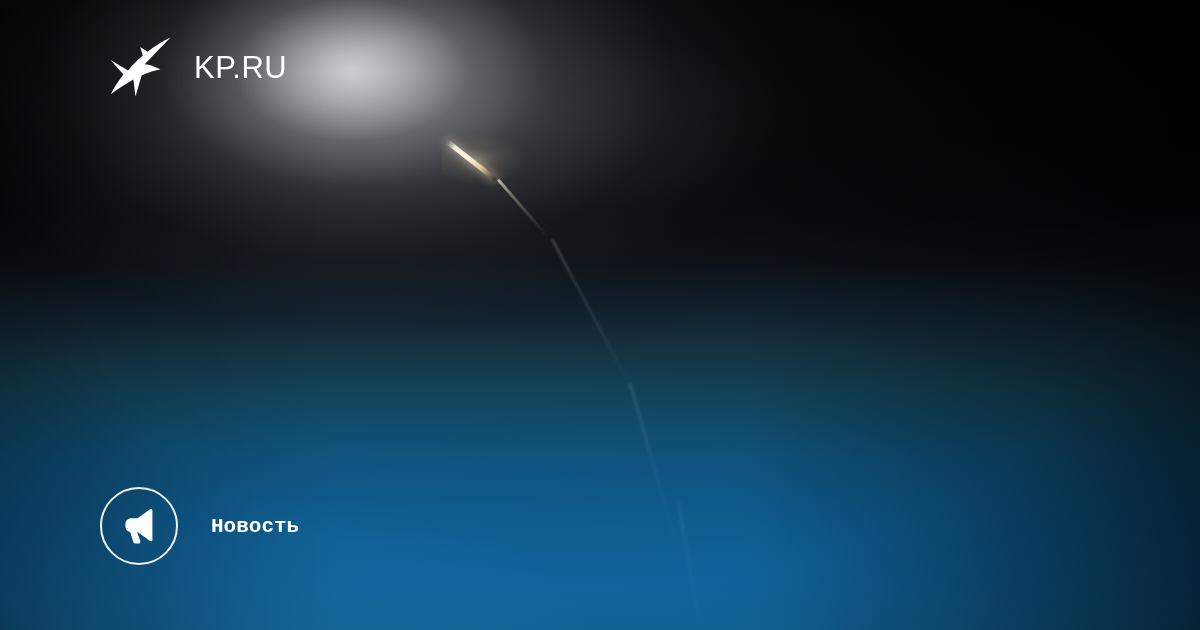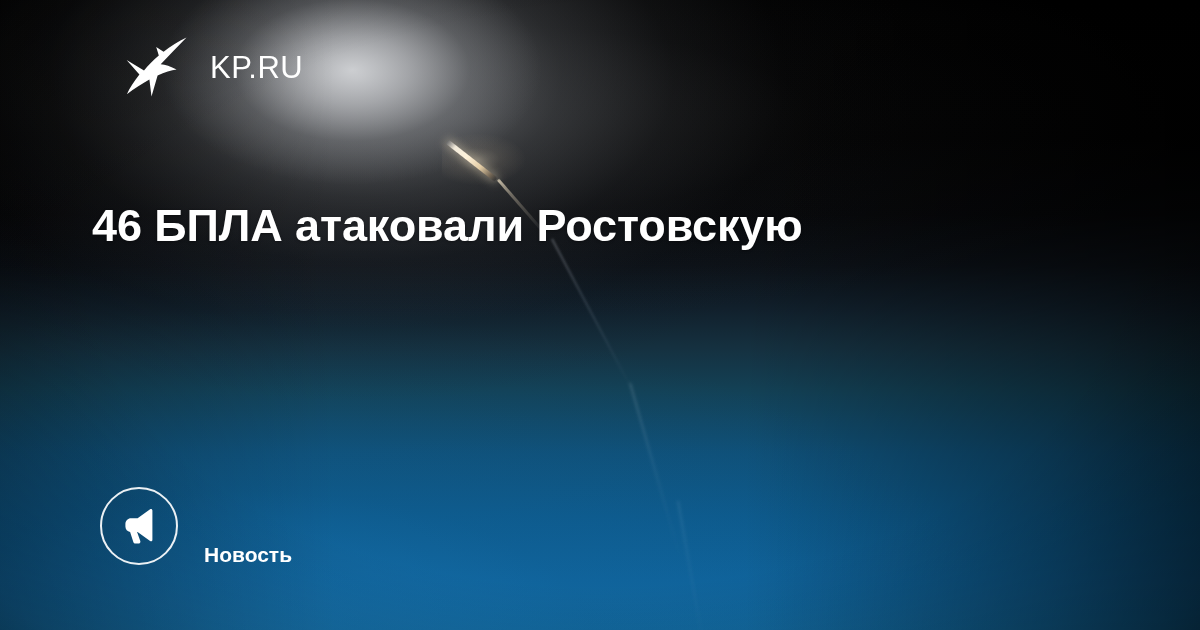--- a/index.html
+++ b/index.html
@@ -209,21 +209,21 @@
       rgba(170,198,218,0.14) 0%,
       rgba(150,182,206,0.07) 50%,
       rgba(140,175,200,0.00) 100%
     );
     filter: blur(1.8px);
   }
 
   
   .brand {
     position: absolute;
-    left: 120px;
+    left: 104px;
     top: 36px;
     display: flex;
     align-items: center;
     gap: 22px;
     z-index: 6;
   }
   .brand-logo {
     width: 68px;
     height: 62px;
     display: block;
@@ -253,23 +253,24 @@
     text-shadow: 0 1px 3px rgba(0,0,0,0.35);
   }
   .headline .ln { display: block; }
 
   
   .badge {
     position: absolute;
     left: 100px;
     top: 487px;
     display: flex;
-    align-items: flex-end;
-    gap: 26px;
+    align-items: center;
+    gap: 33px;
     z-index: 6;
+    font-family: Liberation Mono, monospace;
   }
   .badge-circle {
     width: 78px;
     height: 78px;
     border: 2px solid rgba(255,255,255,0.92);
     border-radius: 50%;
     display: flex;
     align-items: center;
     justify-content: center;
     box-sizing: border-box;
@@ -311,21 +312,20 @@
   </div>
 
   <div class="brand">
     <svg class="brand-logo" viewBox="0 0 68 62" aria-hidden="true">
       <path fill="#ffffff" d="M66.5 1.4 C58.6 5.2 50.4 10.3 43.6 15.8 L36.2 11.0 L38.8 19.6 C33.4 24.3 28.3 29.4 24.0 34.4 L6.6 23.9 L19.4 38.6 C13.9 45.6 9.6 52.4 6.9 58.2 C14.4 52.4 22.3 47.3 29.4 43.4 L31.5 60.4 L37.6 39.6 C44.7 36.3 51.3 34.2 56.6 33.6 C50.6 30.2 45.2 28.6 40.7 28.2 C49.0 19.2 58.9 9.5 66.5 1.4 Z"></path>
     </svg>
     <span class="brand-name">KP.RU</span>
   </div>
 
   <h1 class="headline">
-    <span class="ln">46 БПЛА атаковали Ростовскую</span>
   </h1>
 
   <div class="badge">
     <span class="badge-circle">
       <svg class="badge-icon" viewBox="0 0 40 40" aria-hidden="true">
         <path fill="#ffffff" d="M33.4 4.6 C33.4 3.2 32.2 2.5 31.1 3.3 L18.6 12.3 L12.0 12.3 C8.9 12.3 6.4 14.8 6.4 17.9 L6.4 20.4 C6.4 23.2 8.4 25.5 11.1 25.9 L14.4 36.2 C14.7 37.1 15.5 37.6 16.4 37.6 L19.4 37.6 C20.8 37.6 21.8 36.2 21.3 34.9 L18.1 26.1 L18.6 26.1 L31.1 35.0 C32.2 35.8 33.4 35.1 33.4 33.7 L33.4 4.6 Z"></path>
       </svg>
     </span>
     <span class="badge-label">Новость</span>
   </div>

